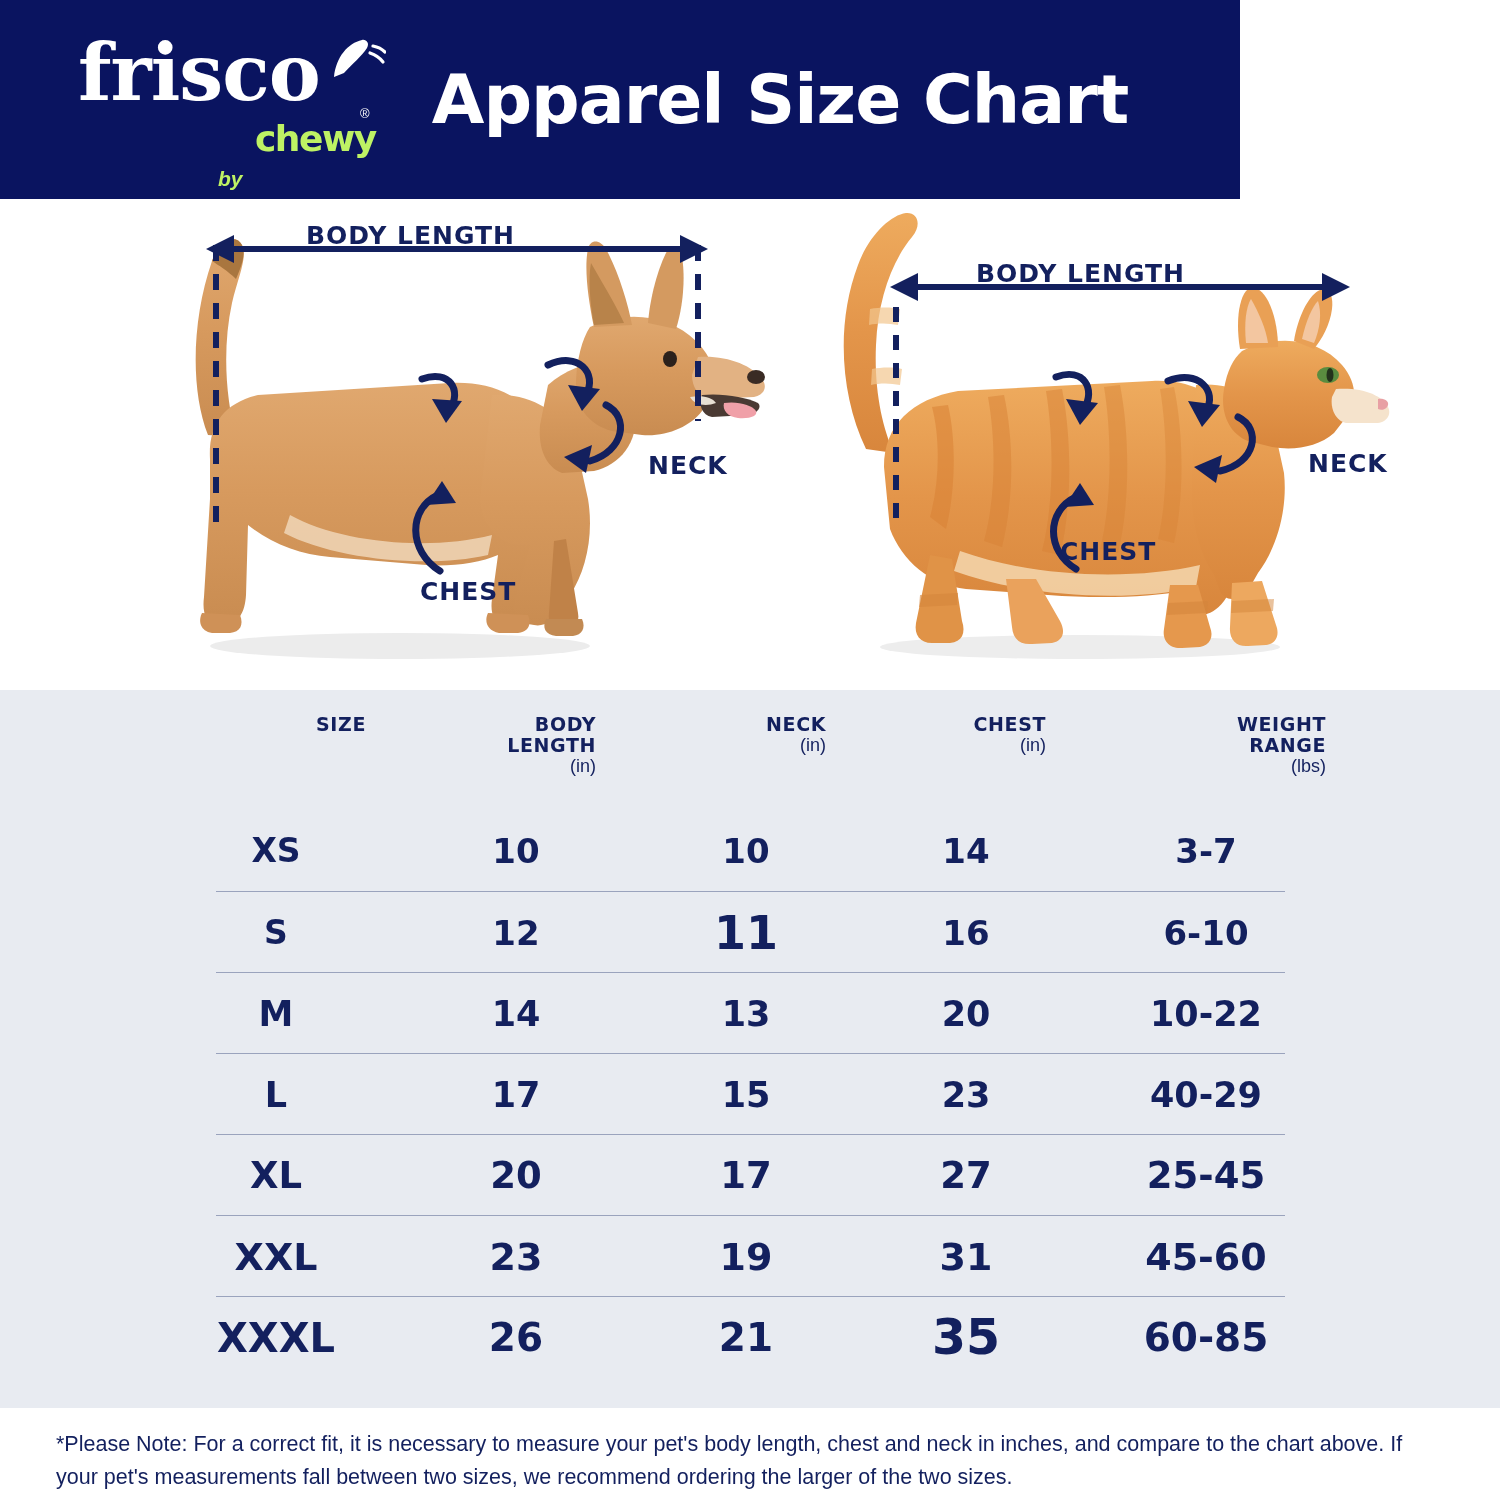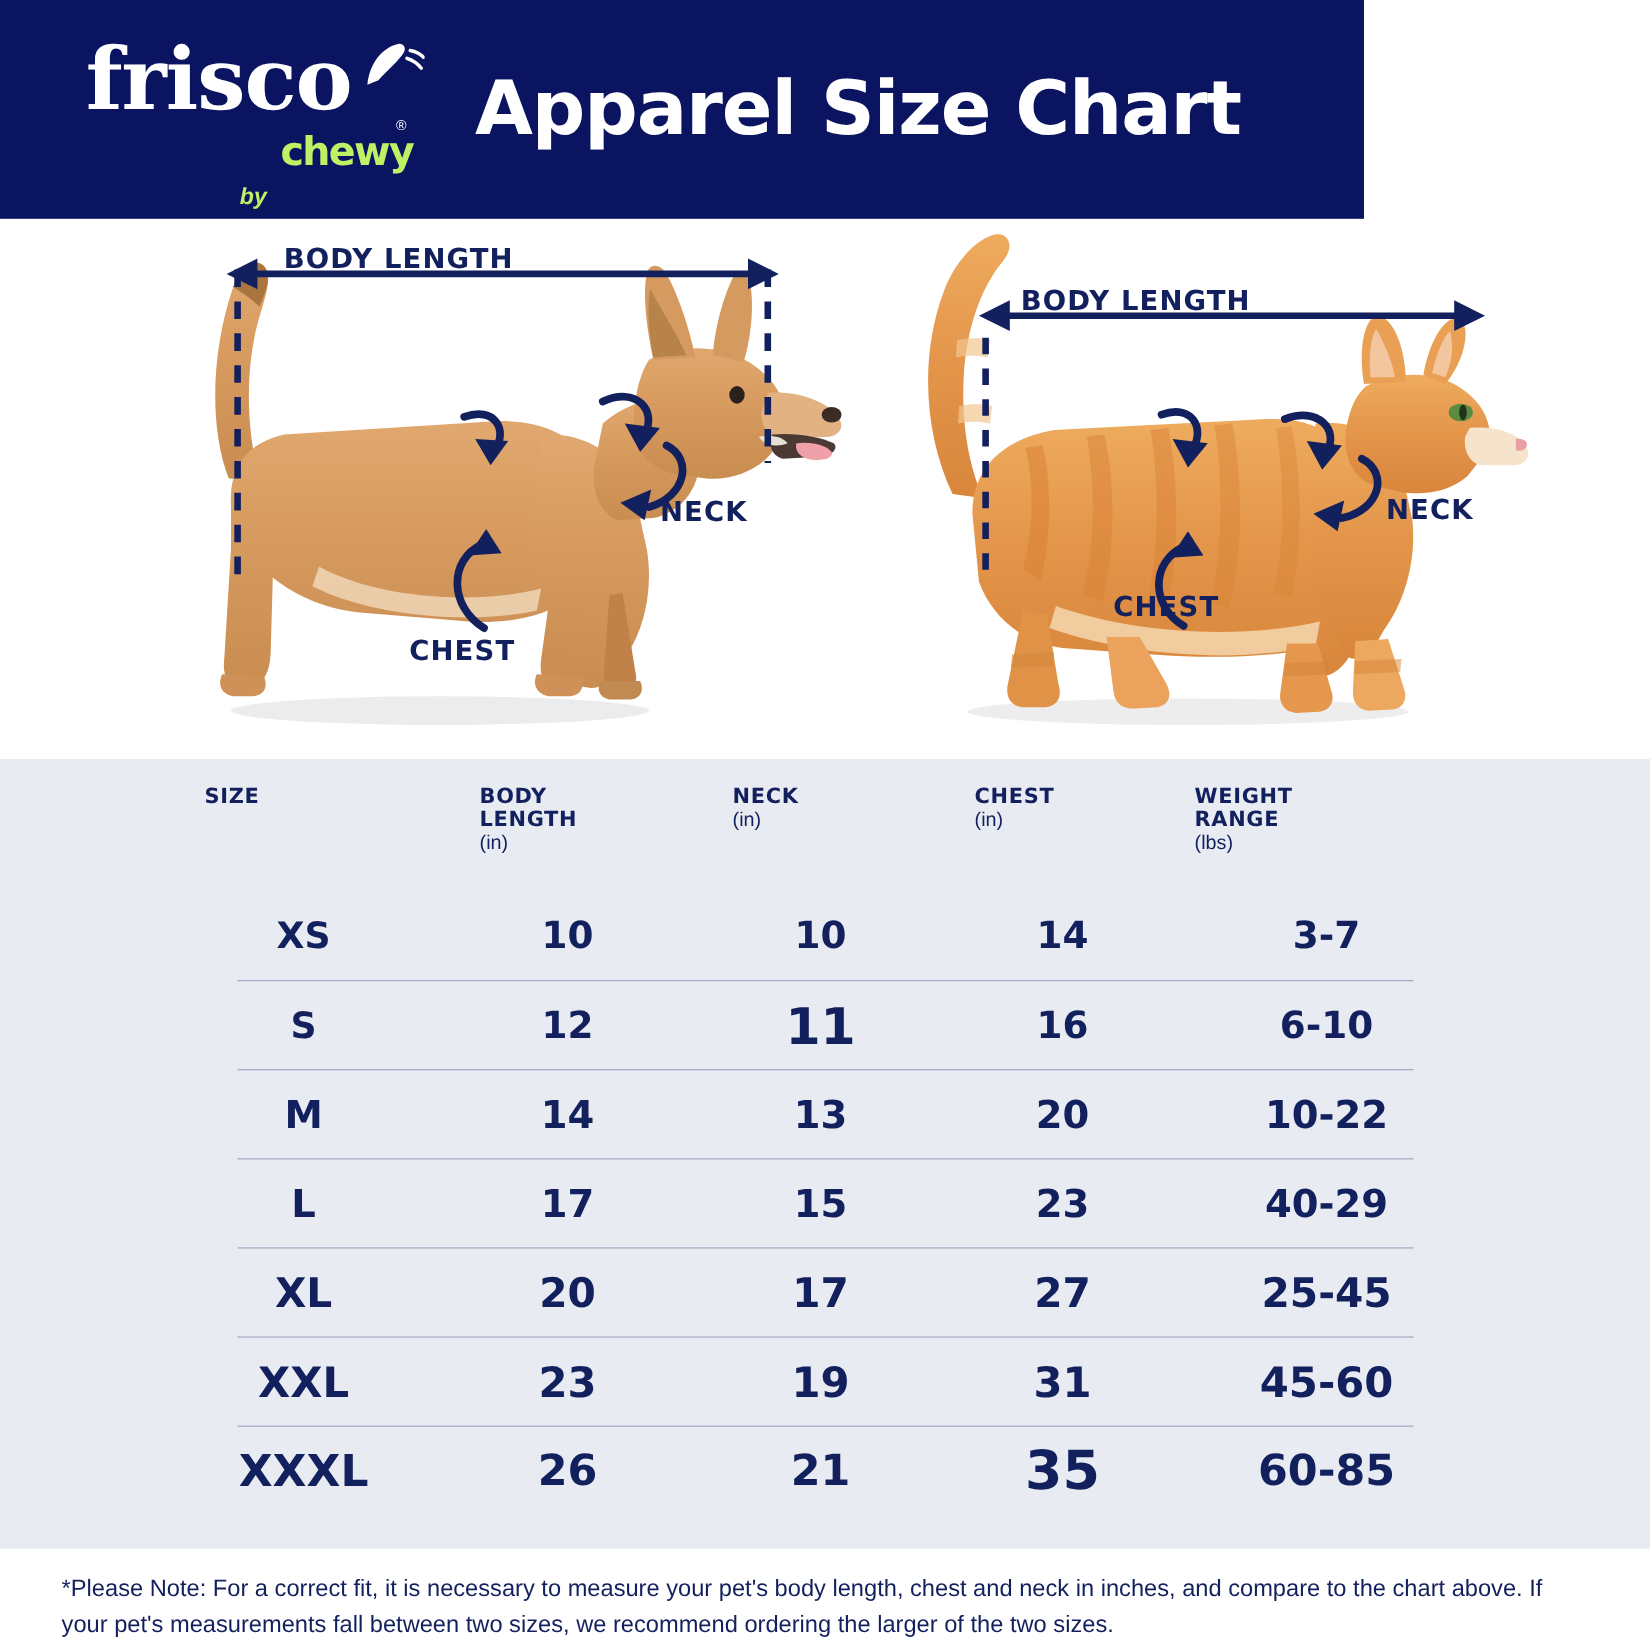--- a/index.html
+++ b/index.html
@@ -66,34 +66,35 @@
   .pet-panel.dog { left:150px; width:620px; }
   .pet-panel.cat { left:780px; width:620px; }
   .pet-svg { position:absolute; left:0; top:0; }
   .measure-label {
     position:absolute;
     font-family:"DejaVu Sans", sans-serif;
     font-weight:bold;
     color:#13205e;
     letter-spacing:1px;
     white-space:nowrap;
+    margin-left:48px;
   }
 
   
   .table-section {
     position:absolute; left:0; top:690px; width:1500px; height:718px;
     background:#e8ebf1;
   }
   .size-table {
     position:absolute; left:216px; top:0; width:1069px;
   }
   .thead { position:relative; height:120px; }
   .th {
     position:absolute; top:24px;
-    text-align:left;
+    text-align:right;
     font-family:"DejaVu Sans", sans-serif;
     font-weight:bold;
     color:#13205e;
     font-size:19px;
     line-height:21px;
     letter-spacing:0.6px;
   }
   .th .unit {
     display:block; font-weight:normal; font-size:18px; letter-spacing:0;
     font-family:"Liberation Sans", sans-serif;

